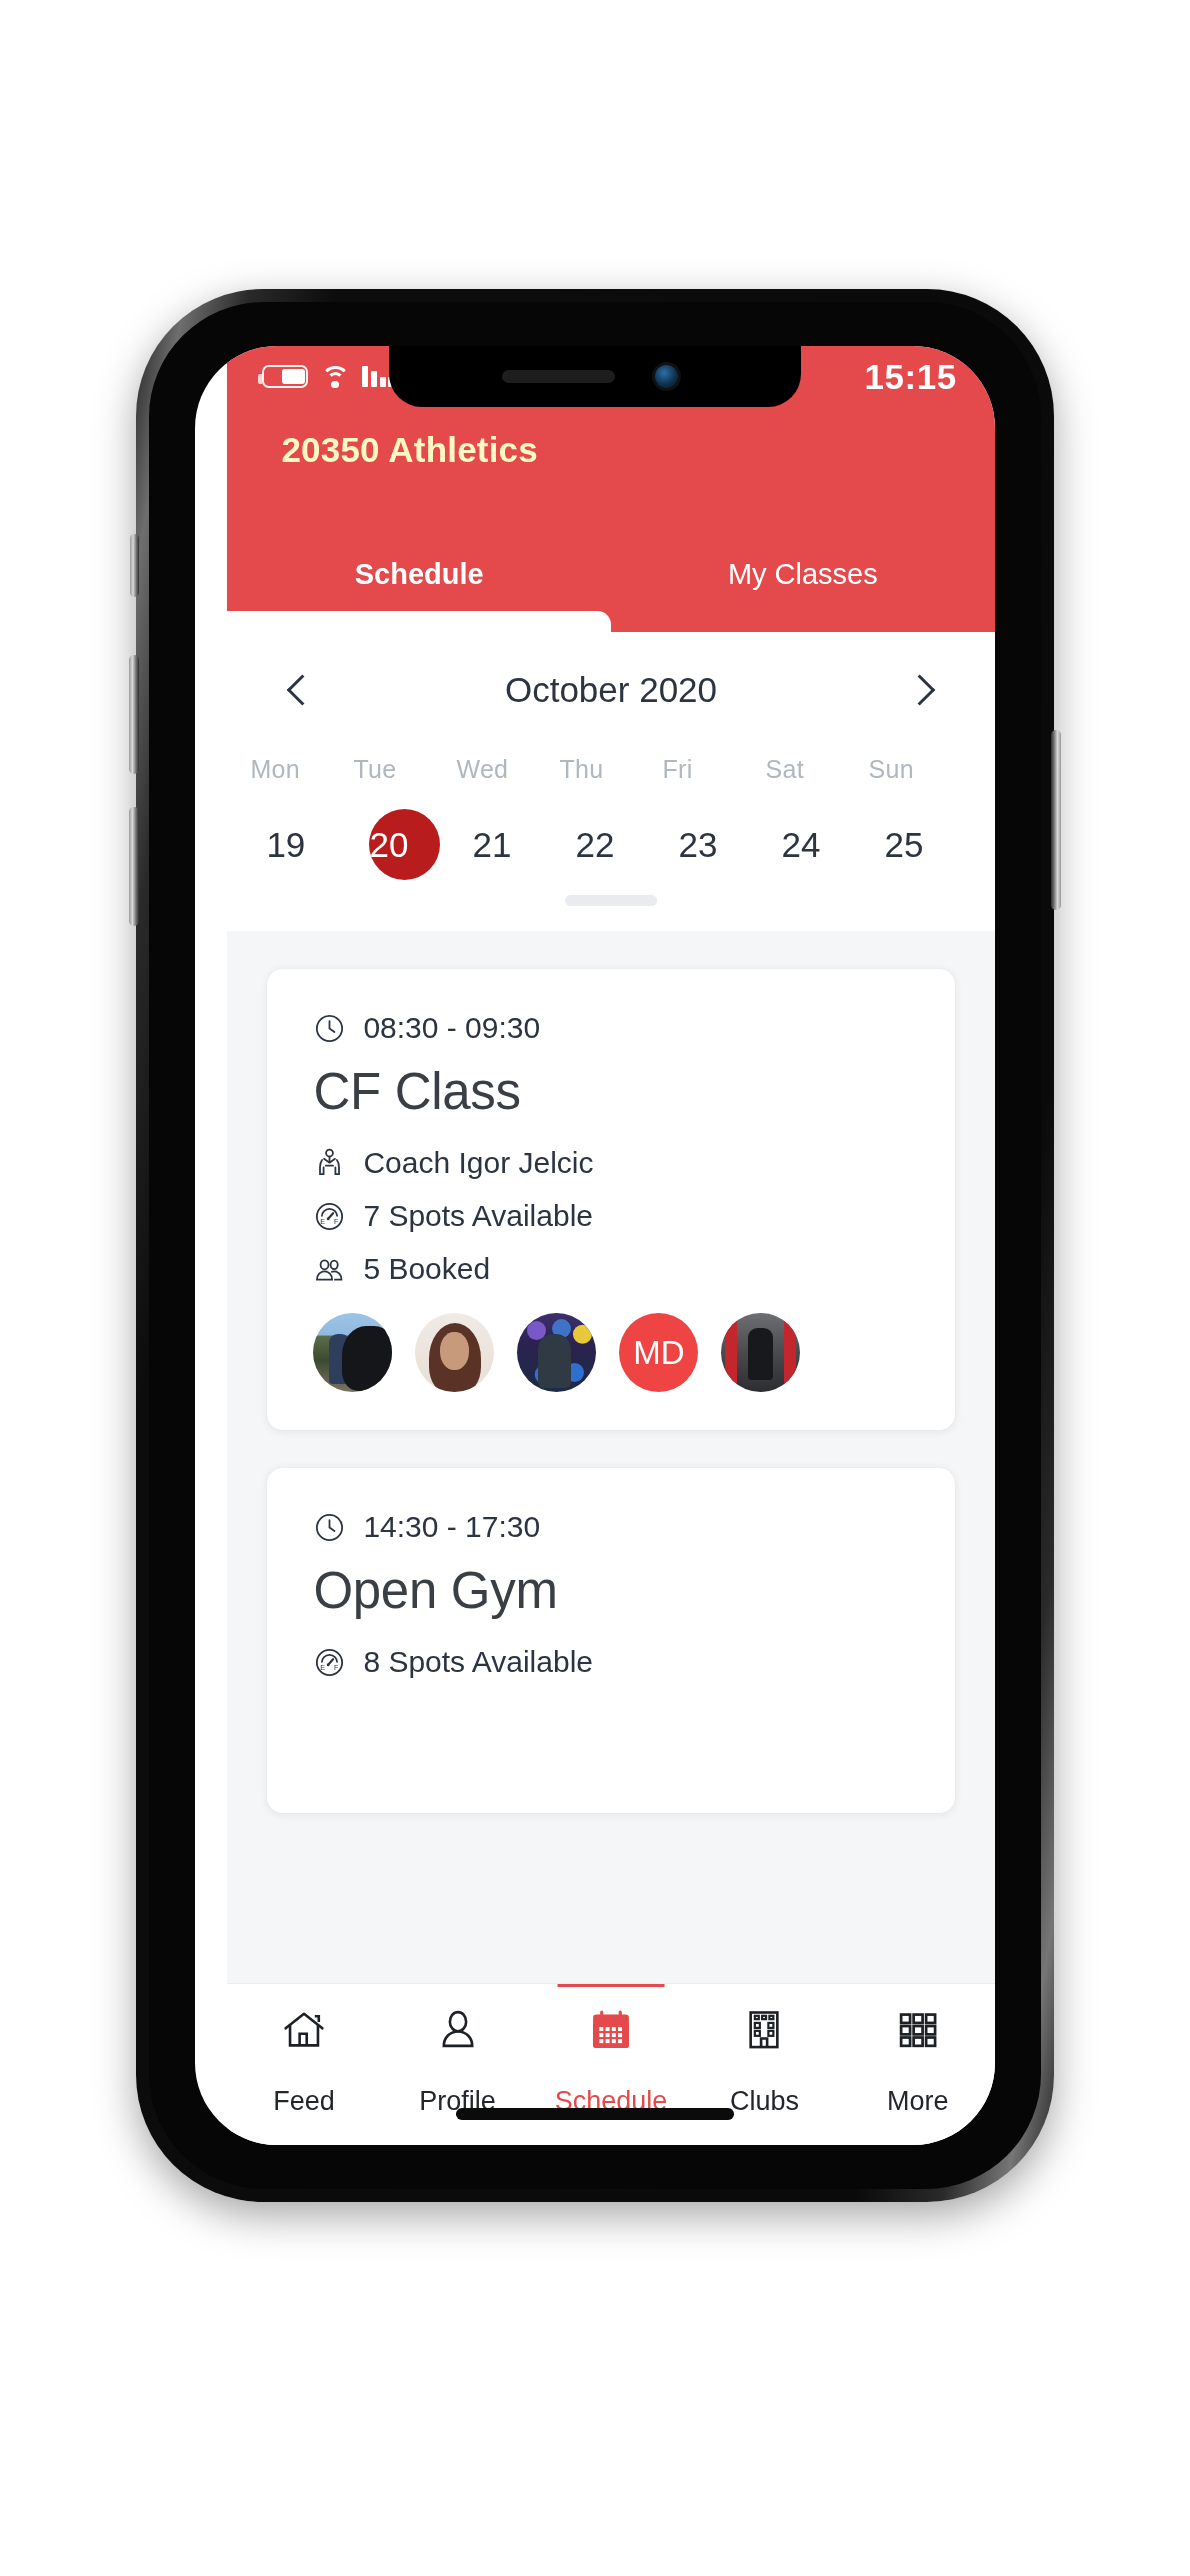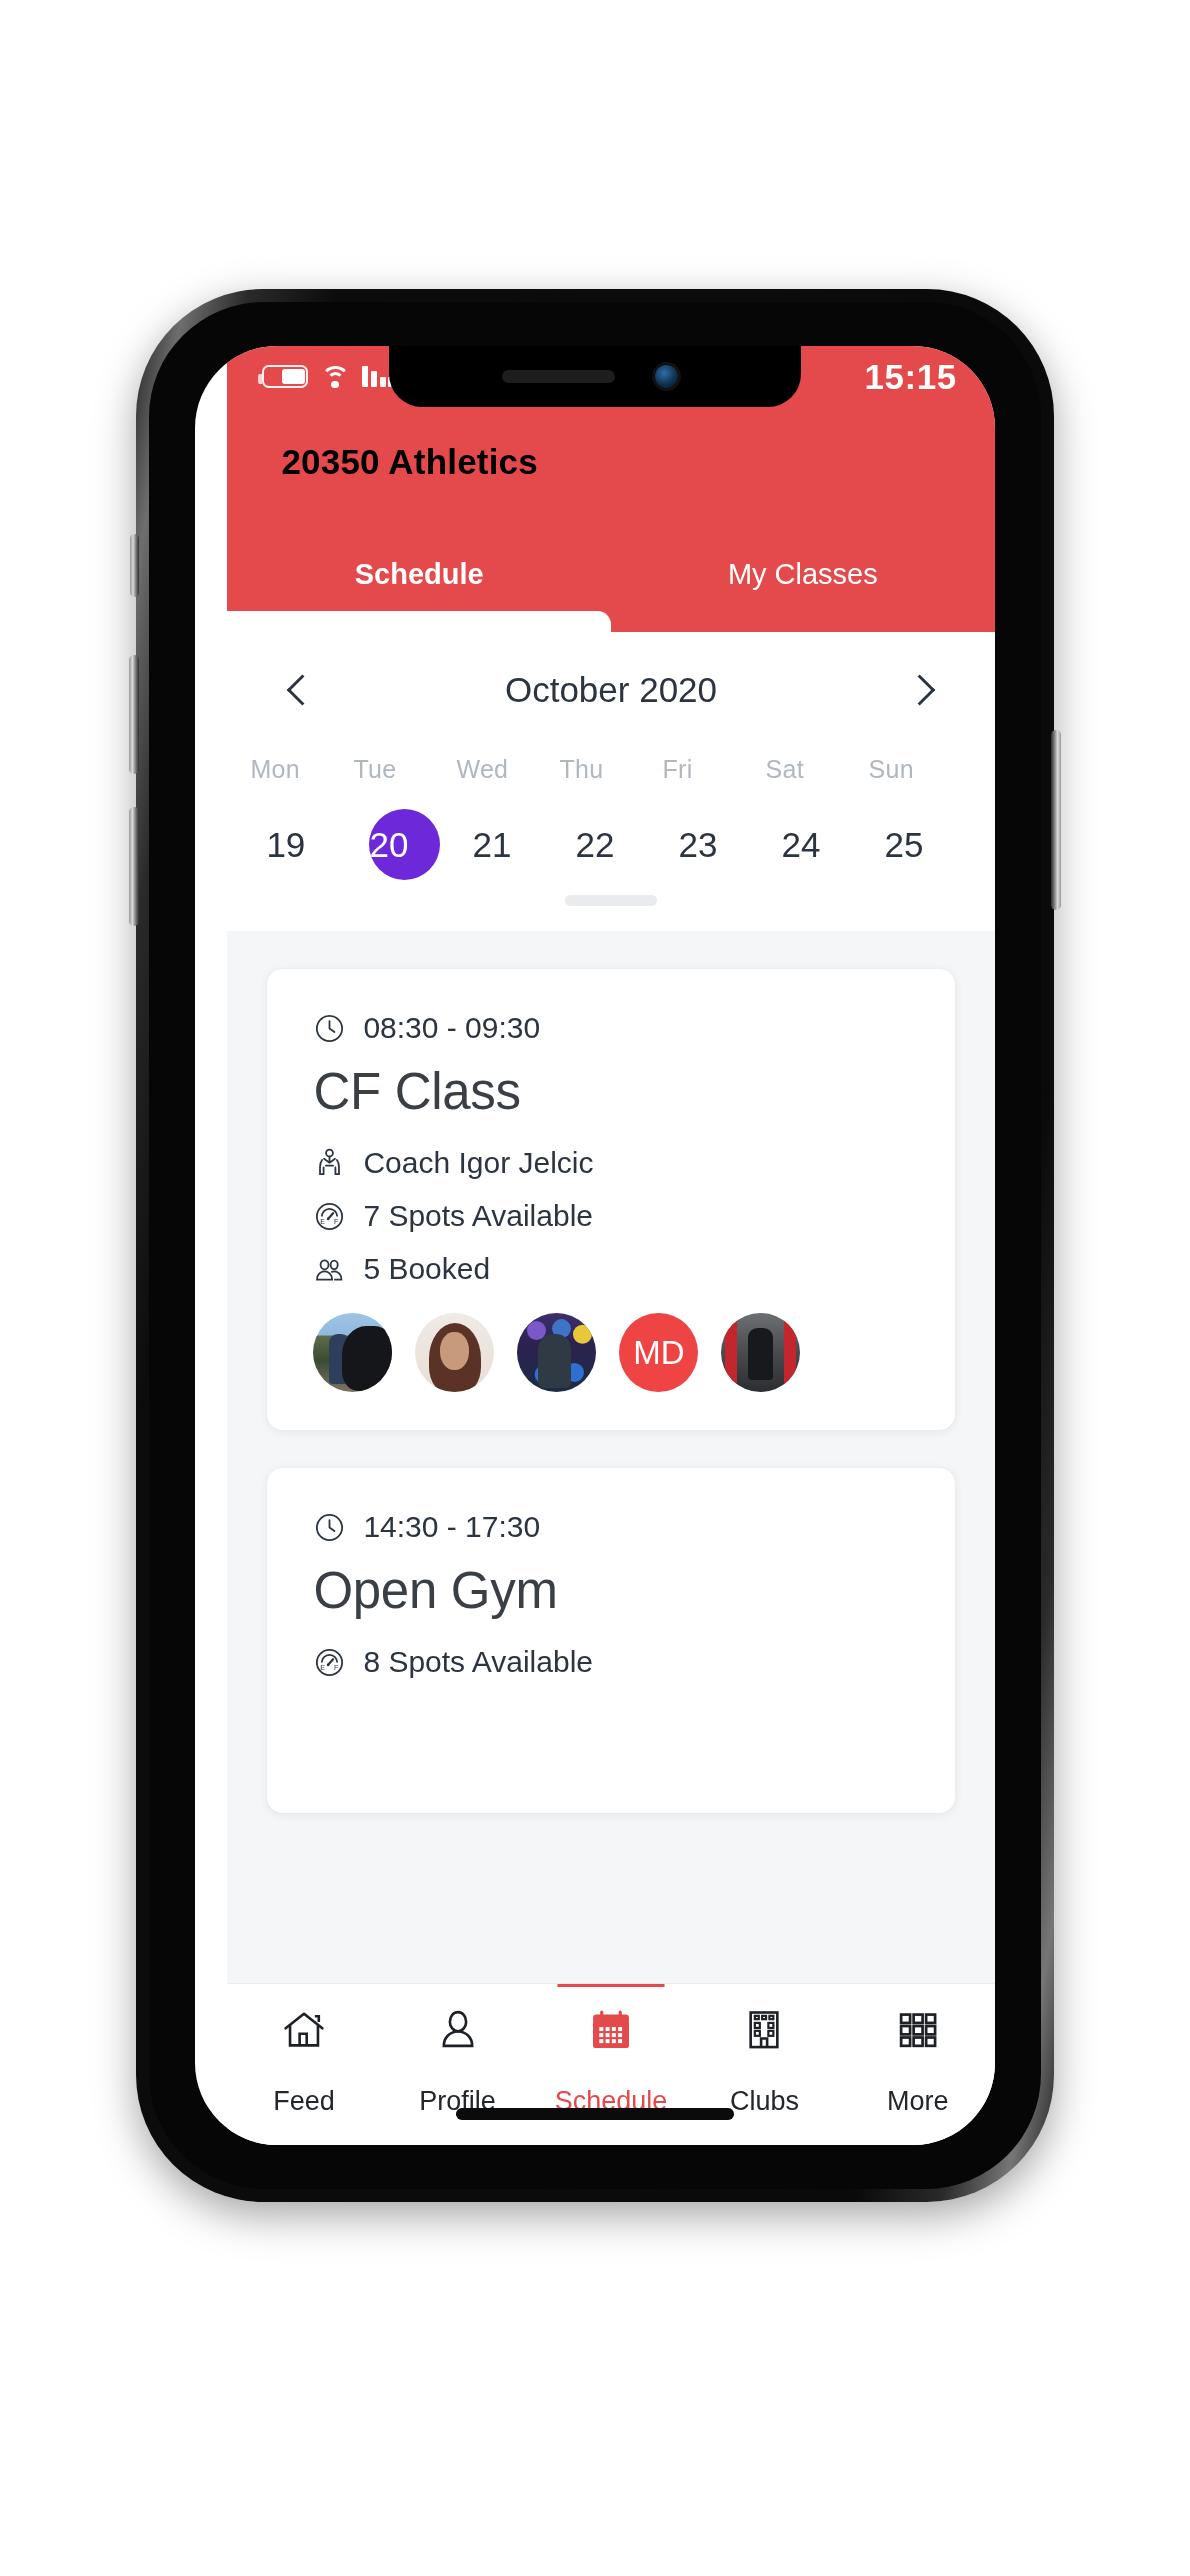--- a/index.html
+++ b/index.html
@@ -105,22 +105,22 @@
   .signal { display: flex; align-items: flex-end; gap: 2.9px; height: 21px; }
   .signal b { display: block; width: 5.8px; background: #fff; border-radius: 1px; }
   .signal b:nth-child(1){ height: 21px; }
   .signal b:nth-child(2){ height: 16.3px; }
   .signal b:nth-child(3){ height: 10.5px; opacity: .95; }
   .signal b:nth-child(4){ height: 10.5px; opacity: .95; }
   #status-time {
     color: #fff; font-size: 35px; font-weight: 700; letter-spacing: 0.5px;
   }
   #app-title {
-    position: absolute; left: 54px; top: 96px;
-    color: #000000; font-size: 35px; font-weight: 700; letter-spacing: 0.2px;
+    position: absolute; left: 54px; top: 84px;
+    color: #fef9c3; font-size: 35px; font-weight: 700; letter-spacing: 0.2px;
   }
   #header-tabs {
     position: absolute; left: 0; right: 0; bottom: 0; height: 88px;
     display: flex;
   }
   .htab {
     flex: 1; display: flex; align-items: flex-start; justify-content: center;
     padding-top: 13.4px;
     color: #fff; font-size: 29px;
   }
@@ -153,21 +153,21 @@
   #cal-grid { display: flex; padding: 0 23px; }
   .cal-col { flex: 1; text-align: left; }
   .cal-dow {
     font-size: 25px; color: #b0b7bf; padding: 21px 0 17px 0; letter-spacing: 0.3px;
   }
   .cal-date-wrap { height: 88px; display: flex; align-items: center; justify-content: center; }
   .cal-date {
     width: 71px; height: 71px; line-height: 71px; border-radius: 50%;
     font-size: 35px; color: #2b3440;
   }
-  .cal-date.selected { background: #6d28d9; color: #fff; }
+  .cal-date.selected { background: #b91c1c; color: #fff; }
   #cal-handle {
     margin: 5.8px auto 0 auto; width: 92px; height: 11.5px;
     border-radius: 5.8px; background: #e9ebee;
   }
   #cal-bottom-pad { height: 25px; background:#fff; }
 
   
   #body-area {
     position: relative;
     background: #f5f6f7;

